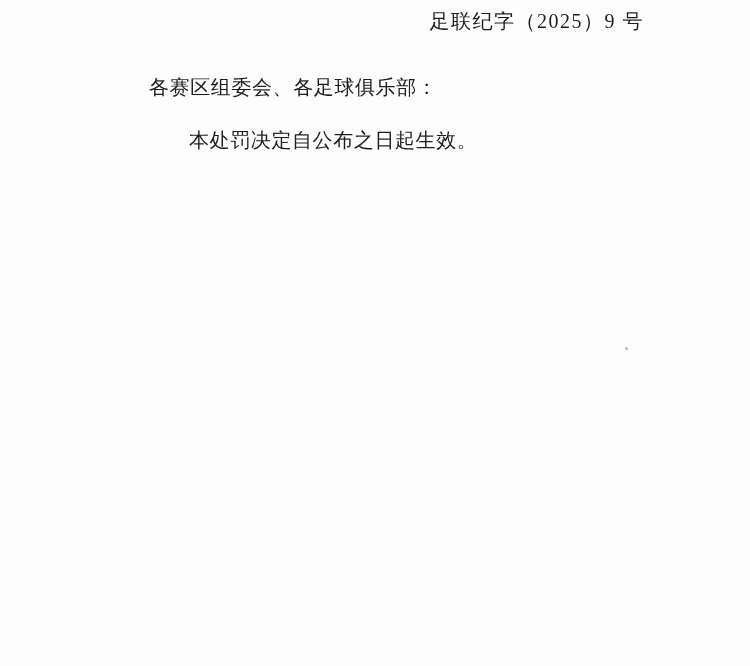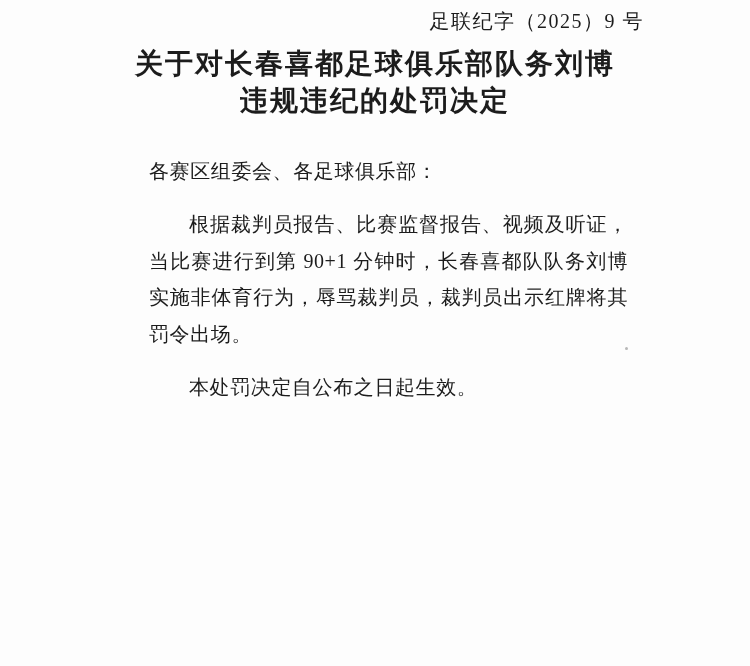--- a/index.html
+++ b/index.html
@@ -61,26 +61,21 @@
     opacity: 0.7;
   }
 </style>
 </head>
 <body>
 
 <div class="page">
 
   <div class="doc-number">足联纪字（2025）9 号</div>
 
-  <h1 class="title">
-    <span class="title-line">关于对长春喜都足球俱乐部队务刘博</span>
-    <span class="title-line">违规违纪的处罚决定</span>
-  </h1>
 
   <div class="body-text">
     <p class="salutation">各赛区组委会、各足球俱乐部：</p>
-    <p>根据裁判员报告、比赛监督报告、视频及听证，当比赛进行到第 90+1 分钟时，长春喜都队队务刘博实施非体育行为，辱骂裁判员，裁判员出示红牌将其罚令出场。</p>
     <p>本处罚决定自公布之日起生效。</p>
   </div>
 
   <span class="scan-dot"></span>
 
 </div>
 
 </body></html>

